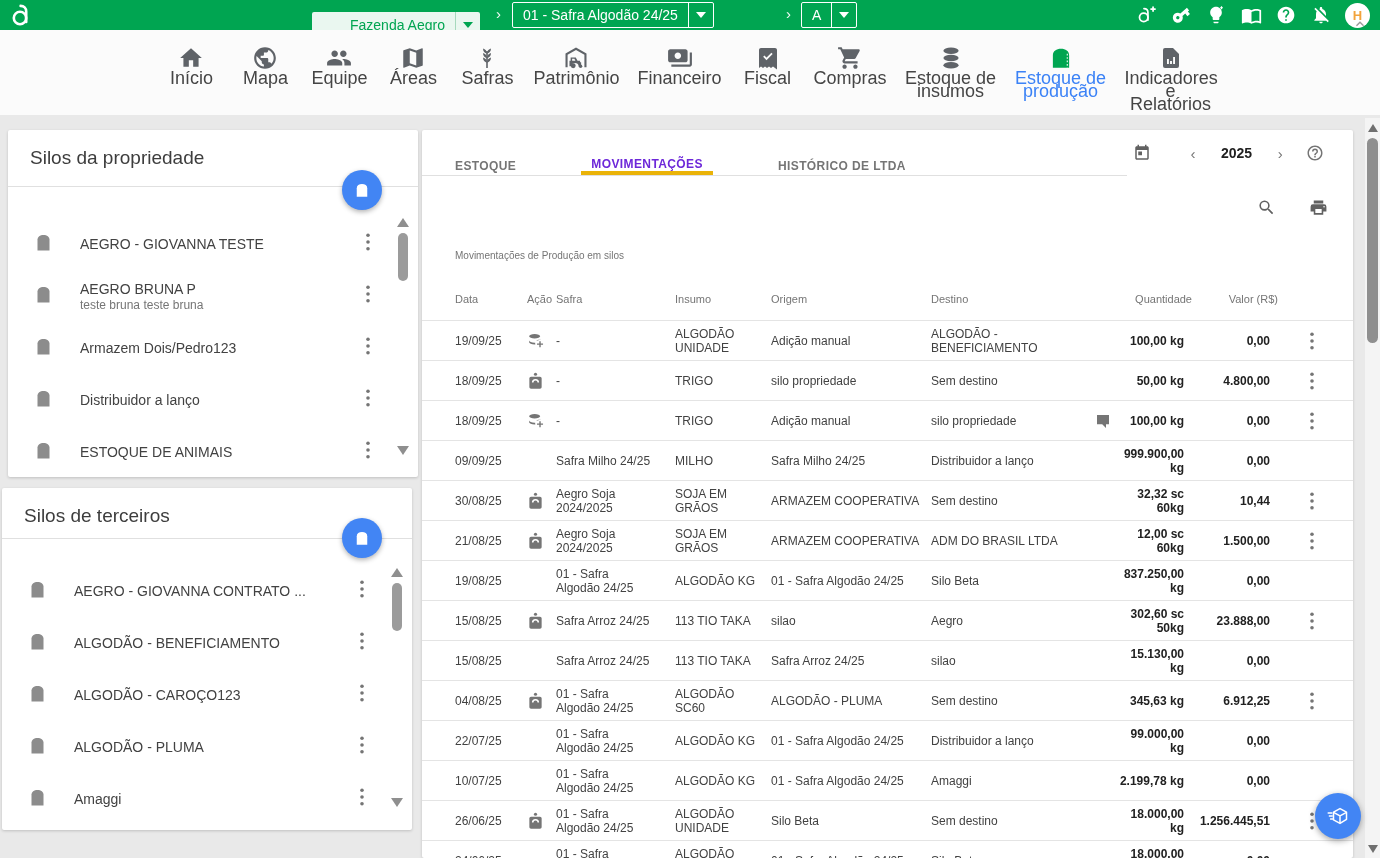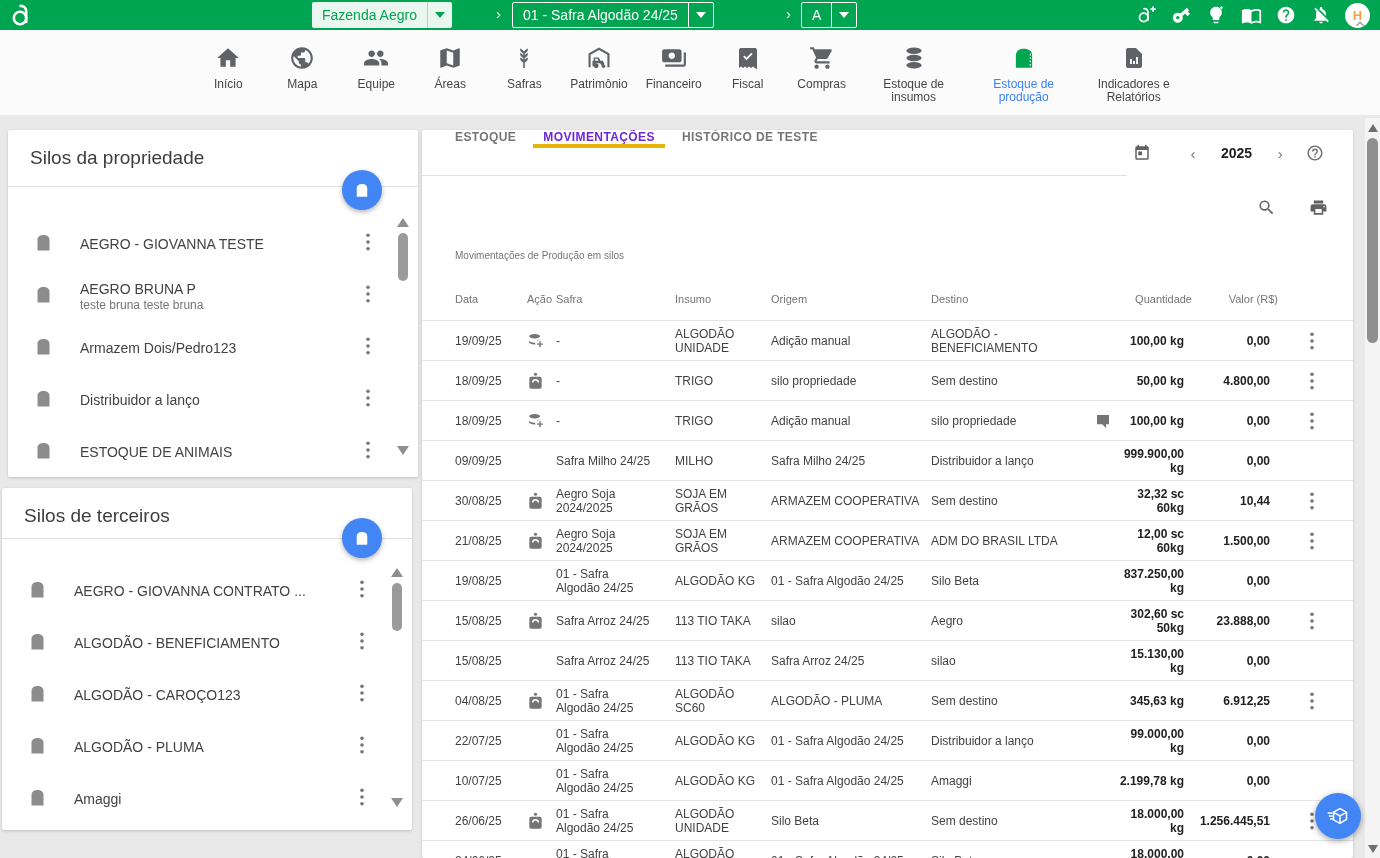--- a/index.html
+++ b/index.html
@@ -22,21 +22,21 @@
   .crumb{color:#fff;font-size:15px;margin:0 10px;opacity:.95;}
   .hicon{width:22px;height:22px;display:flex;align-items:center;justify-content:center;cursor:pointer;}
   .avatar{width:25px;height:25px;border-radius:50%;background:#fff;color:#f2a33c;font-weight:bold;
     font-size:13px;display:flex;align-items:center;justify-content:center;}
 
   
   #nav{position:absolute;left:0;top:30px;width:1380px;height:85px;background:#fbfbfb;
     display:flex;justify-content:center;align-items:flex-start;}
   .nitem{display:flex;flex-direction:column;align-items:center;margin:14px 9px 0 9px;cursor:pointer;min-width:56px;}
   .nitem .nicon{height:28px;display:flex;align-items:center;color:#5f6368;}
-  .nitem .nlabel{margin-top:6px;font-size:12px;color:#454545;text-align:center;max-width:92px;line-height:13px;}
+  .nitem .nlabel{font-size:18px;color:#454545;text-align:center;max-width:92px;line-height:13px;}
   .nitem.active .nicon{color:#00a551;}
   .nitem.active .nlabel{color:#3b82f6;}
   #nav-collapse{position:absolute;right:12px;top:16px;color:#9a9a9a;cursor:pointer;}
 
   
   .card{position:absolute;background:#fff;box-shadow:0 1px 3px rgba(0,0,0,.18);border-radius:2px;}
   #card-prop{left:8px;top:130px;width:410px;height:347px;}
   #card-terc{left:2px;top:488px;width:410px;height:342px;}
   .card h2{margin:0;padding:17px 0 0 22px;font-size:19px;font-weight:normal;color:#3d3d3d;}
   .card .divider{position:absolute;left:0;top:56px;width:100%;height:1px;background:#e0e0e0;}
@@ -56,21 +56,21 @@
   .skebab{width:24px;color:#757575;cursor:pointer;flex:none;margin-right:14px;text-align:center;}
   .mini-scroll{position:absolute;right:9px;width:12px;}
   .tri-up{width:0;height:0;border-left:6px solid transparent;border-right:6px solid transparent;border-bottom:9px solid #8f8f8f;cursor:pointer;}
   .tri-down{width:0;height:0;border-left:6px solid transparent;border-right:6px solid transparent;border-top:9px solid #8f8f8f;cursor:pointer;}
   .mini-thumb{width:10px;height:48px;border-radius:5px;background:#9b9b9b;margin:6px auto 0 auto;cursor:pointer;}
   .mini-down{position:absolute;right:9px;}
 
   
   #main{left:422px;top:130px;width:931px;height:728px;overflow:hidden;}
   #tabbar{position:relative;height:46px;display:flex;align-items:stretch;}
-  #tabs{display:flex;align-items:flex-start;padding-left:23px;border-bottom:1px solid #e0e0e0;width:705px;box-sizing:border-box;}
+  #tabs{display:flex;align-items:flex-end;padding-left:23px;border-bottom:1px solid #e0e0e0;width:705px;box-sizing:border-box;gap:48px;}
   .tab{display:flex;align-items:center;padding:0 10px;margin-right:7px;font-size:12px;font-weight:bold;
     letter-spacing:.4px;color:#757575;cursor:pointer;border-bottom:2px solid transparent;box-sizing:border-box;}
   .tab.active{color:#6d28d9;border-bottom:4px solid #eab308;}
   #yearnav{display:flex;align-items:center;margin-left:28px;color:#616161;}
   #yearnav .ybtn{width:28px;text-align:center;font-size:15px;color:#757575;cursor:pointer;}
   #yearnav .year{font-size:14px;font-weight:bold;color:#212121;margin:0 14px;}
   #help-main{margin-left:12px;color:#757575;cursor:pointer;display:flex;align-items:center;}
   #cal-btn{margin-left:6px;color:#616161;cursor:pointer;display:flex;align-items:center;}
 
   #filterrow{position:absolute;left:0;top:62px;width:100%;height:40px;display:flex;align-items:center;}
@@ -111,21 +111,21 @@
 
   <div id="topbar">
     <span class="logo">
       <svg width="26" height="26" viewBox="0 0 26 26">
           <g fill="none" stroke="#fff" stroke-width="2.6" stroke-linecap="round">
             <circle cx="12" cy="16" r="6.2"></circle>
             <path d="M18.2 20V9.5c0-3.4-2.3-5.6-5.6-5.6"></path>
           </g>
         </svg>
     </span>
-    <div class="sel sel-light" style="position:absolute;left:312px;top:2px;">
+    <div class="sel sel-light" style="position:absolute;left:312px;top:12px;padding-left:28px;">
       <span class="txt">Fazenda Aegro</span>
       <span class="caret">
           <svg width="10" height="6" viewBox="0 0 10 6">
             <path d="M0 0l5 6 5-6z" fill="#00a551"></path>
           </svg>
         </span>
     </div>
     <span class="crumb abs" style="left:486px;top:5px;">›</span>
     <div class="sel sel-line" style="position:absolute;left:512px;top:2px;">
       <span class="txt">01 - Safra Algodão 24/25</span>
@@ -469,21 +469,21 @@
     <svg width="18" height="18" viewBox="0 0 24 24" fill="#fff">
         <path d="M5 21V9.5C5 5.9 8 4 12 4s7 1.9 7 5.5V21H5z"></path>
       </svg>
   </div>
 
   <div class="card" id="main">
     <div id="tabbar">
       <div id="tabs">
           <div class="tab">ESTOQUE</div>
           <div class="tab active">MOVIMENTAÇÕES</div>
-          <div class="tab">HISTÓRICO DE TESTE</div>
+          <div class="tab">HISTÓRICO DE LTDA</div>
         </div>
       <span id="cal-btn">
         <svg width="18" height="18" viewBox="0 0 24 24" fill="currentColor">
             <path d="M19 3h-1V1h-2v2H8V1H6v2H5c-1.1 0-2 .9-2 2v14c0 1.1.9 2 2 2h14c1.1 0 2-.9 2-2V5c0-1.1-.9-2-2-2zm0 16H5V8h14v11zM7 10h5v5H7z"></path>
           </svg>
       </span>
       <div id="yearnav">
         <span class="ybtn">‹</span>
         <span class="year">2025</span>
         <span class="ybtn">›</span>

